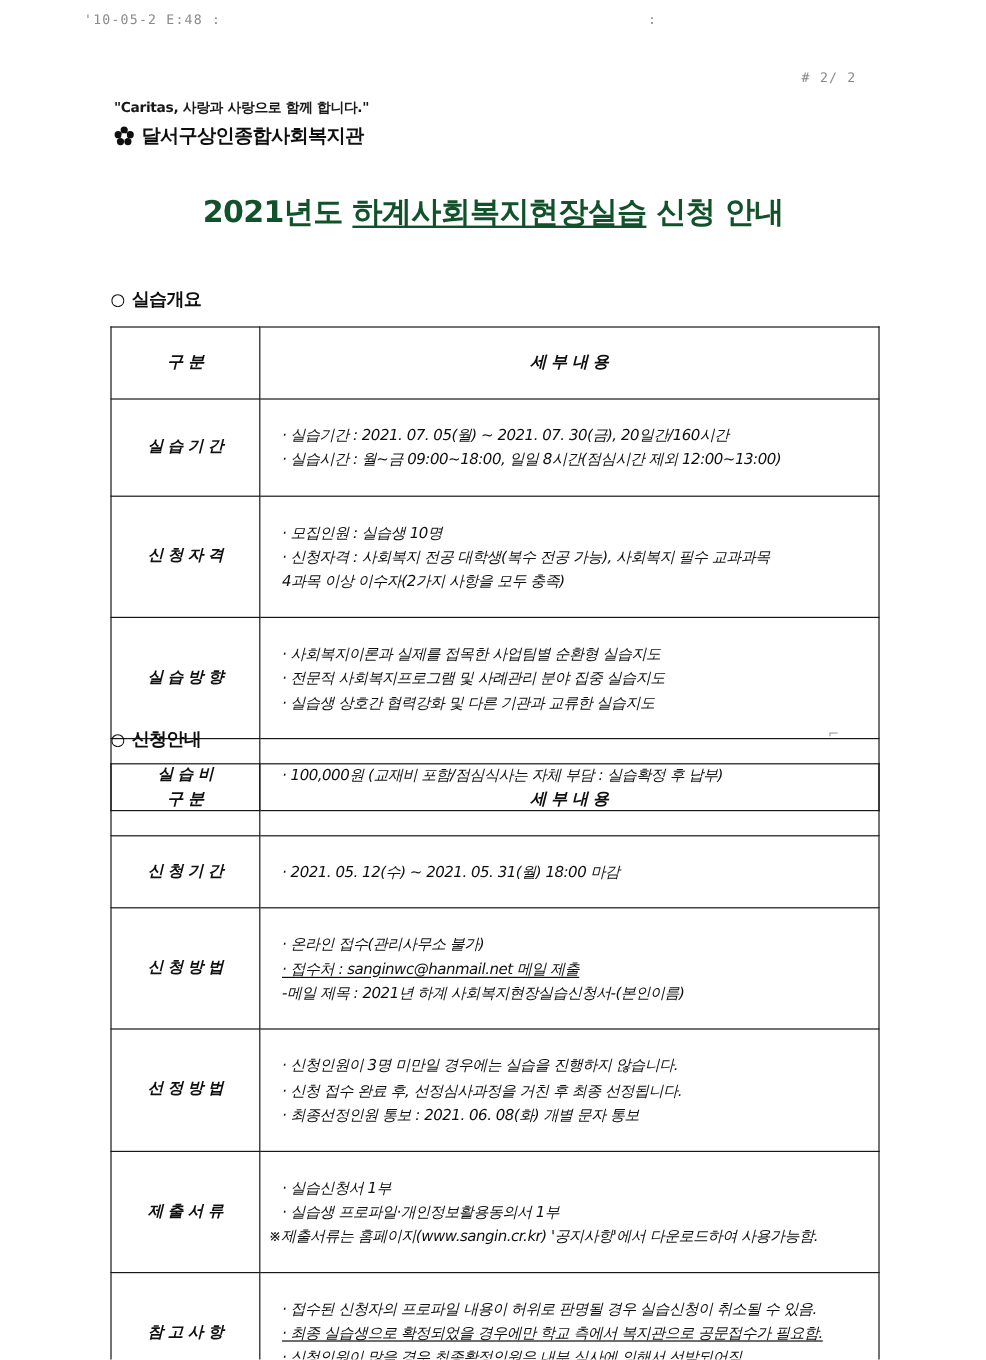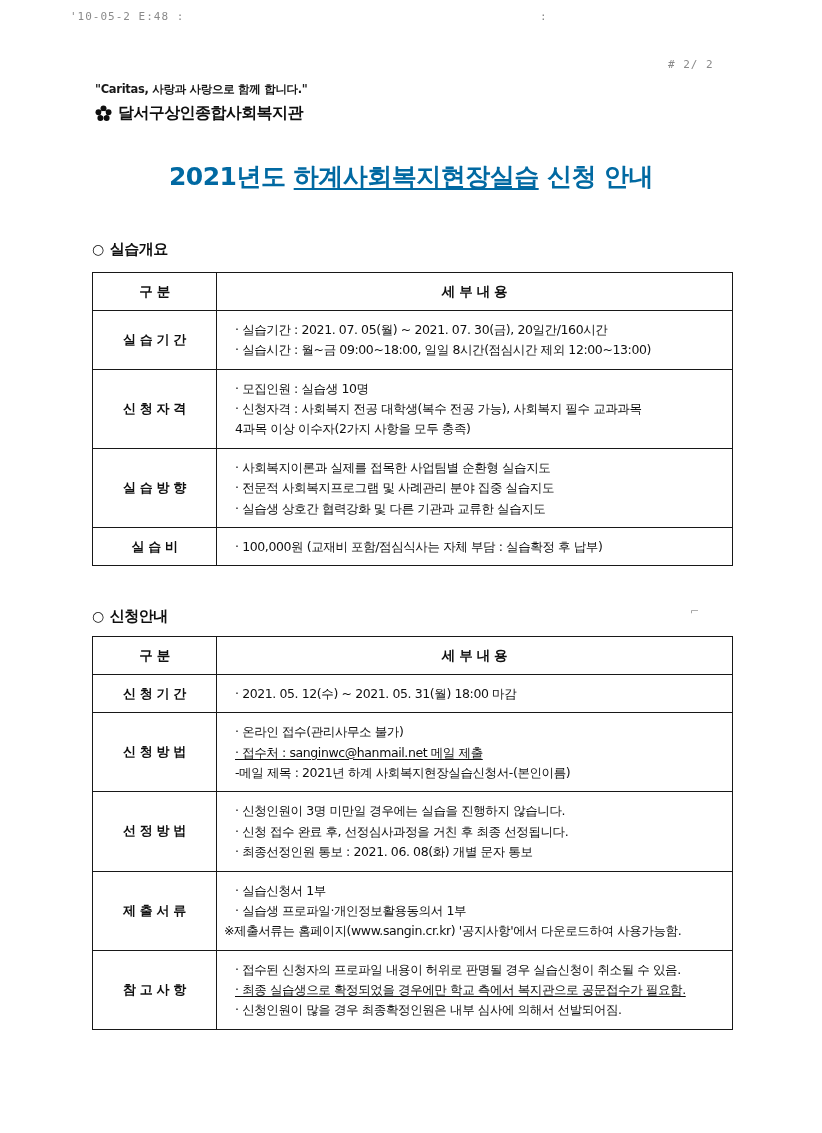--- a/index.html
+++ b/index.html
@@ -75,21 +75,21 @@
   
   .doc-title {
     position: absolute;
     left: 0;
     top: 160px;
     width: 822px;
     text-align: center;
     font-size: 25px;
     font-weight: bold;
     letter-spacing: -0.5px;
-    color: #0369a1;
+    color: #14532d;
   }
   .doc-title .under {
     text-decoration: underline;
     text-underline-offset: 3px;
   }
 
   
   .section-head {
     position: absolute;
     font-size: 15px;
@@ -115,24 +115,25 @@
   
   table.doc-table {
     position: absolute;
     border-collapse: collapse;
     table-layout: fixed;
     font-size: 12.5px;
     color: #111;
   }
   table.doc-table td {
     border: 1px solid #1a1a1a;
-    padding: 8px 7px;
+    padding: 19px 7px;
     vertical-align: middle;
     line-height: 1.55;
     letter-spacing: -0.4px;
+    font-style: italic;
   }
   .hdr td {
     text-align: center;
     font-weight: bold;
     font-size: 13.5px;
     letter-spacing: 5px;
     padding: 7px 0;
   }
   .lbl {
     text-align: center;

